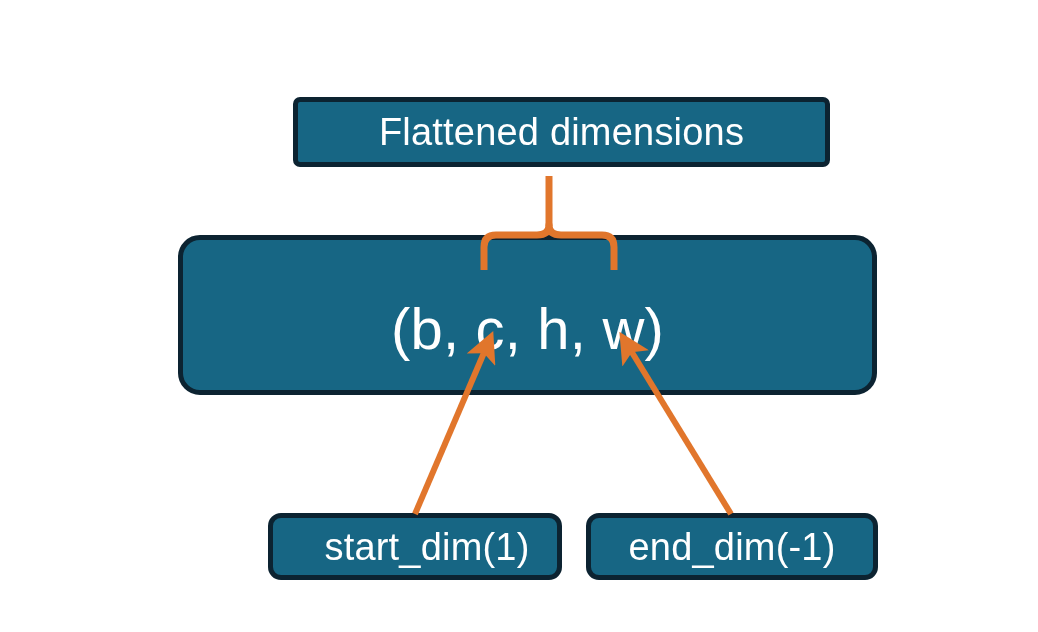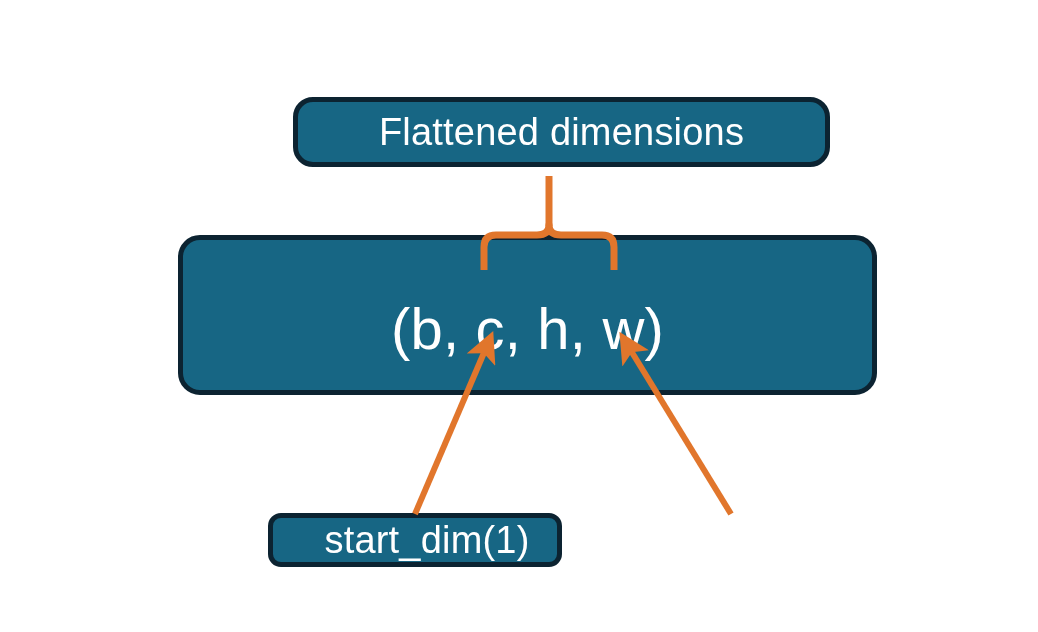--- a/index.html
+++ b/index.html
@@ -30,40 +30,40 @@
     line-height: 1;
     white-space: nowrap;
     z-index: 2;
   }
   #node-flattened {
     left: 293px;
     top: 97px;
     width: 537px;
     height: 70px;
     font-size: 38px;
-    border-radius: 20px;
+    border-radius: 7px;
   }
   #node-shape {
     left: 178px;
     top: 215px;
     width: 699px;
     height: 160px;
     border-radius: 22px;
     margin-top: 20px;
   }
   #node-shape .shape-label {
     font-size: 58px;
     position: relative;
     top: 14px;
   }
   #node-start {
     left: 268px;
     top: 513px;
     width: 294px;
-    height: 54px;
+    height: 67px;
     font-size: 38px;
     border-radius: 13px;
     padding-left: 24px;
   }
   #node-end {
     left: 586px;
     top: 513px;
     width: 292px;
     height: 67px;
     font-size: 38px;
@@ -110,20 +110,23 @@
   </div>
 
   <div class="node" id="node-shape">
     <span class="shape-label">(b, c, h, w)</span>
   </div>
 
   <div class="node" id="node-start">
     <span>start_dim(1)</span>
   </div>
 
+  <div class="node" id="node-end">
+    <span>end_dim(-1)</span>
+  </div>
 
   <svg id="brace-layer" viewBox="0 0 1038 632" width="1038" height="632">
 
     <path d="M 549 176 L 549 226" fill="none" stroke="#E1762C" stroke-width="7" stroke-linecap="butt"></path>
 
     <path d="M 484 270
              L 484 247
              Q 484 235 496 235
              L 537 235
              Q 549 235 549 225

